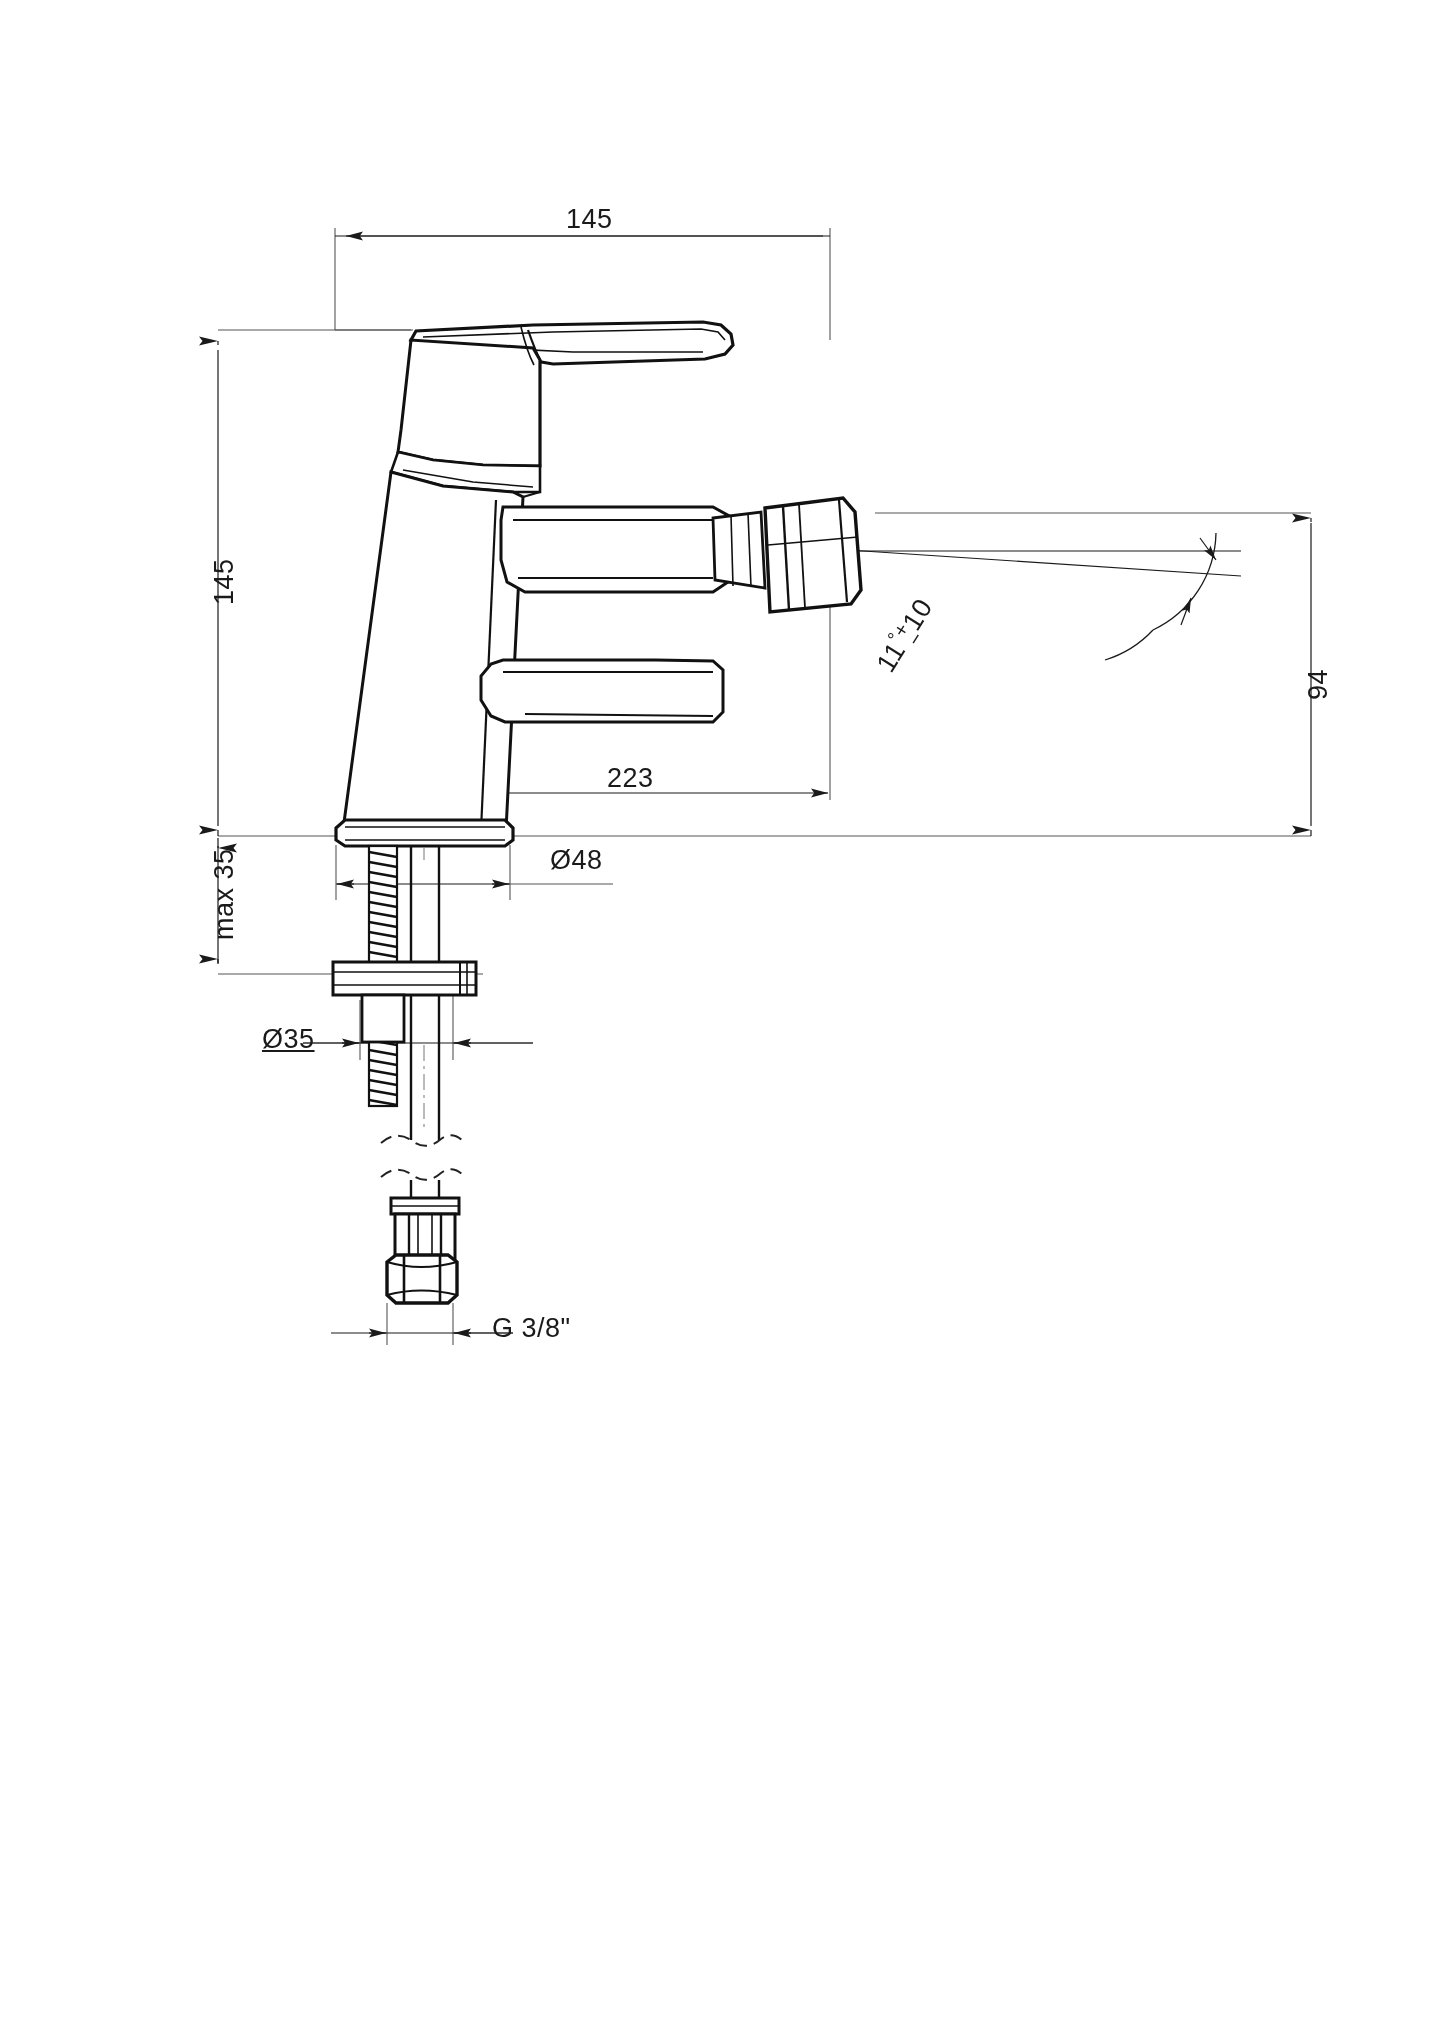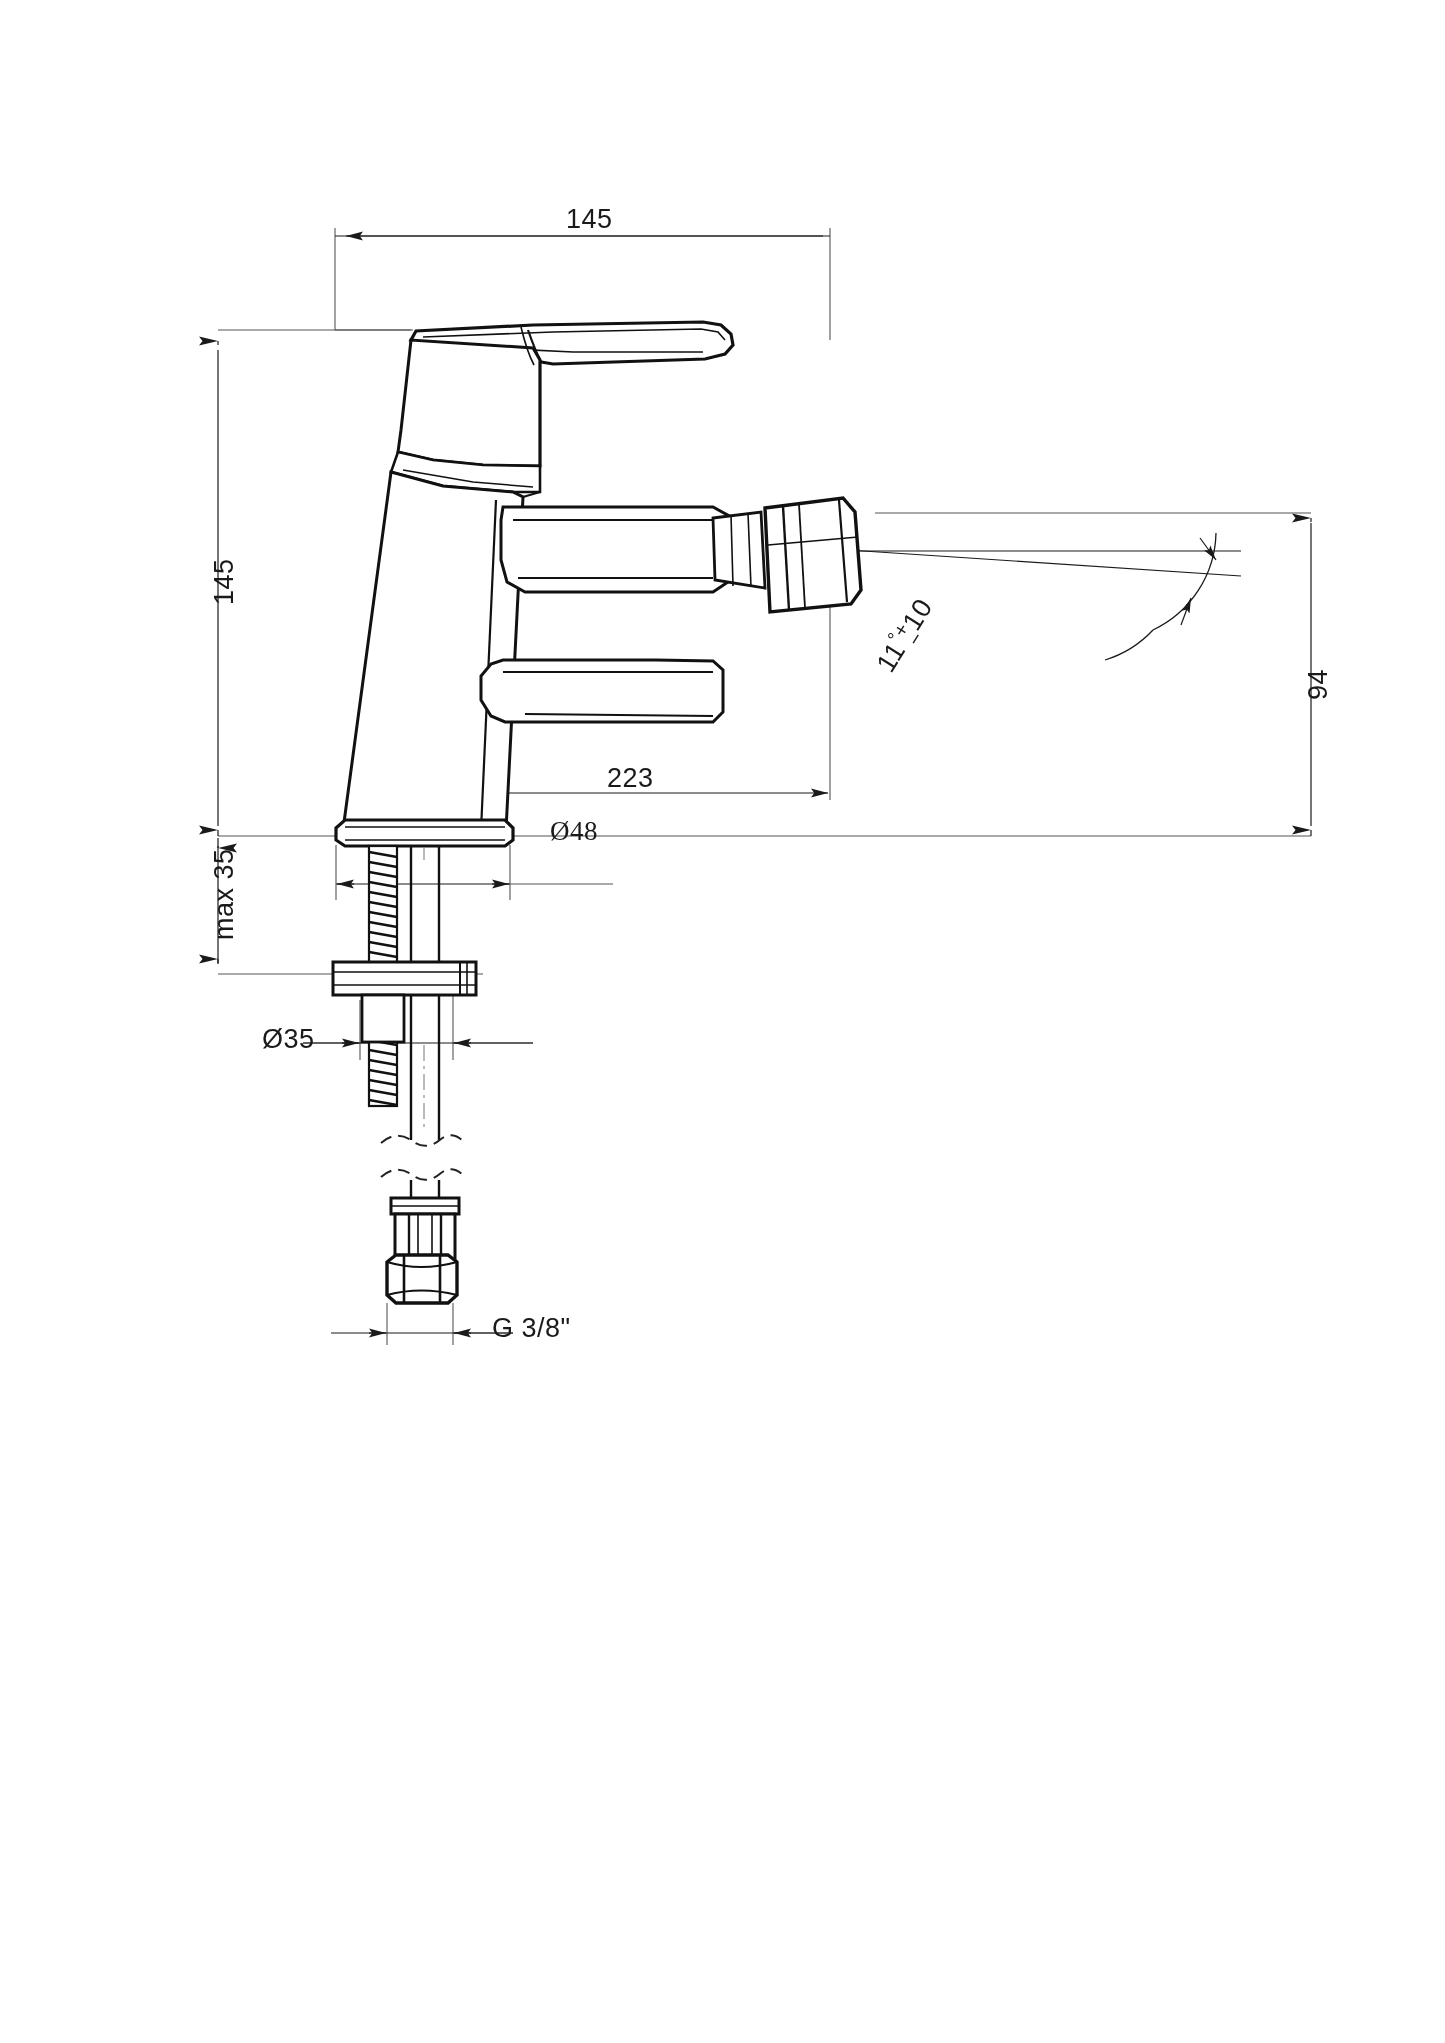--- a/index.html
+++ b/index.html
@@ -336,23 +336,23 @@
   </svg>
 
   <div class="dim-text" style="left:553px; top:204px;">145</div>
 
   <div class="dim-text rot90" style="left:196px; top:605px;">145</div>
 
   <div class="dim-text rot90" style="left:1290px; top:700px;">94</div>
 
   <div class="dim-text" style="left:594px; top:763px;">223</div>
 
-  <div class="dim-text" style="left:537px; top:816px;font-family:Liberation Serif, serif;">Ø48</div>
-
-  <div class="dim-text" style="left:249px; top:1024px;">Ø35</div>
+  <div class="dim-text" style="left:537px; top:845px;">Ø48</div>
+
+  <div class="dim-text" style="left:249px; top:1024px;text-decoration:underline;">Ø35</div>
 
   <div class="dim-text rot90" style="left:196px; top:940px;">max 35</div>
 
   <div class="dim-text" style="left:479px; top:1313px;">G 3/8"</div>
 
   <div class="dim-text rot-angle" style="left:855px; top:660px;">
     <span>11</span><span class="sup-deg">°</span><span class="pm-stack"><span>+</span><br><span>−</span></span><span>10</span>
   </div>
 
 </div>

